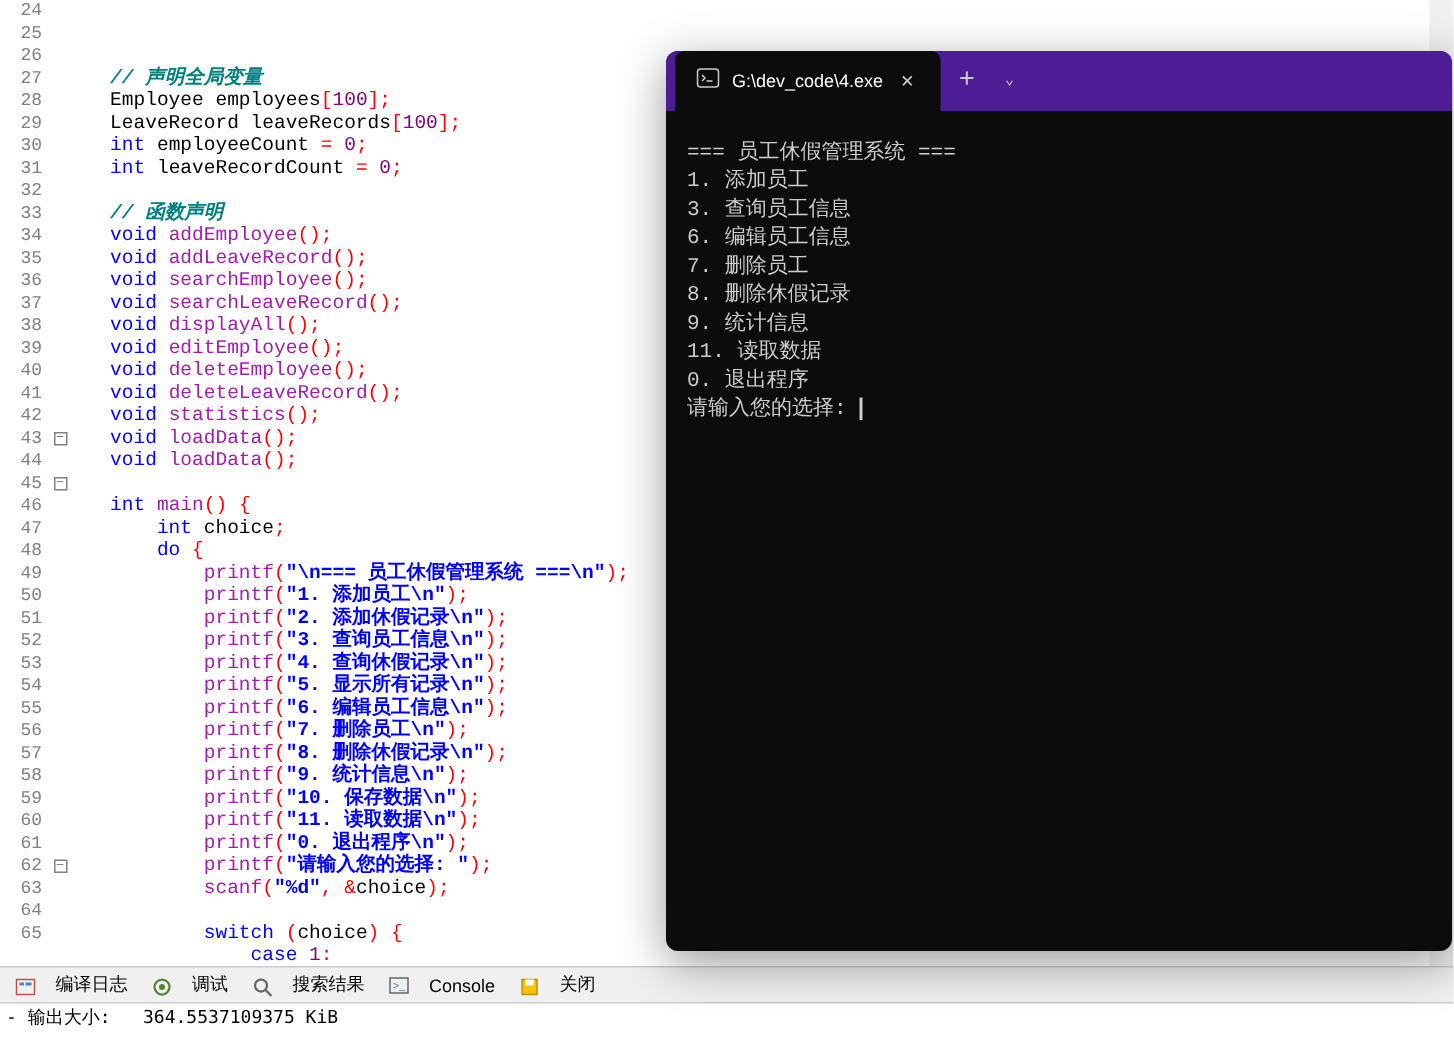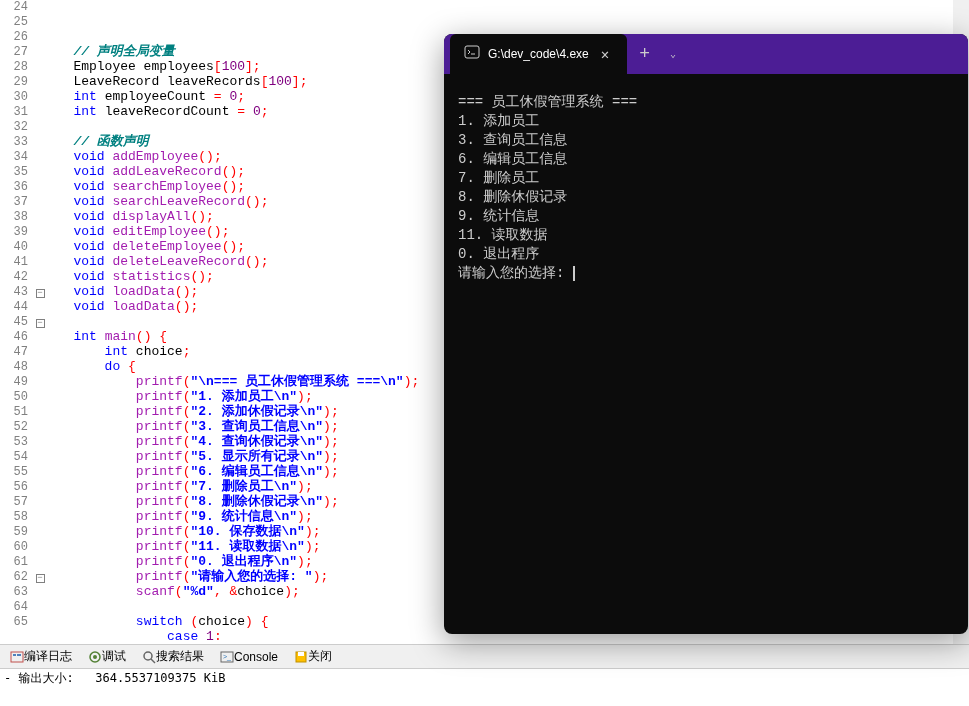--- a/index.html
+++ b/index.html
@@ -15,21 +15,21 @@
     .kw { color: #0000FF; font-weight: normal; }
     .comment { color: #008080; font-style: italic; font-weight: bold; }
     .str { color: #0000FF; font-weight: bold; }
     .num { color: #800080; }
     .fn { color: #a21caf; }
     .punct { color: #FF0000; }
     .paren { color: #FF0000; }
     .ident { color: #000000; }
     
     .bottom-toolbar { position: absolute; bottom: 38px; left: 0; right: 0; height: 24px; background: #f0f0f0; border-top: 1px solid #ccc; display: flex; align-items: center; padding: 0 6px; gap: 8px; }
-    .toolbar-btn { display: flex; align-items: center; gap: 0; padding: 2px 4px; font-size: 12px; font-family: 'Microsoft YaHei', sans-serif; cursor: pointer; }
+    .toolbar-btn { display: flex; align-items: flex-end; gap: 13px; padding: 2px 4px; font-size: 12px; font-family: 'Microsoft YaHei', sans-serif; cursor: pointer; }
     .toolbar-icon { width: 14px; height: 14px; display: inline-flex; align-items: center; justify-content: center; }
     
     .output-area { position: absolute; bottom: 0; left: 0; right: 0; height: 38px; background: #fff; padding: 2px 4px; font-family: 'Microsoft YaHei', Consolas, monospace; font-size: 12px; border-top: 1px solid #ccc; overflow: hidden; }
     .output-line { line-height: 15px; white-space: pre; }
     
     .terminal-window { position: absolute; top: 34px; left: 444px; width: 524px; height: 600px; background: #0c0c0c; border-radius: 8px; box-shadow: 0 8px 32px rgba(0,0,0,0.4); overflow: hidden; }
     .terminal-titlebar { height: 40px; background: #4c1d95; display: flex; align-items: center; }
     .terminal-tab { height: 40px; display: flex; align-items: center; padding: 0 14px; background: #0c0c0c; border-radius: 6px 6px 0 0; margin-left: 6px; gap: 8px; }
     .terminal-tab-icon { color: #ccc; font-size: 14px; }
     .terminal-tab-title { color: #fff; font-size: 12px; font-family: 'Segoe UI', sans-serif; }

